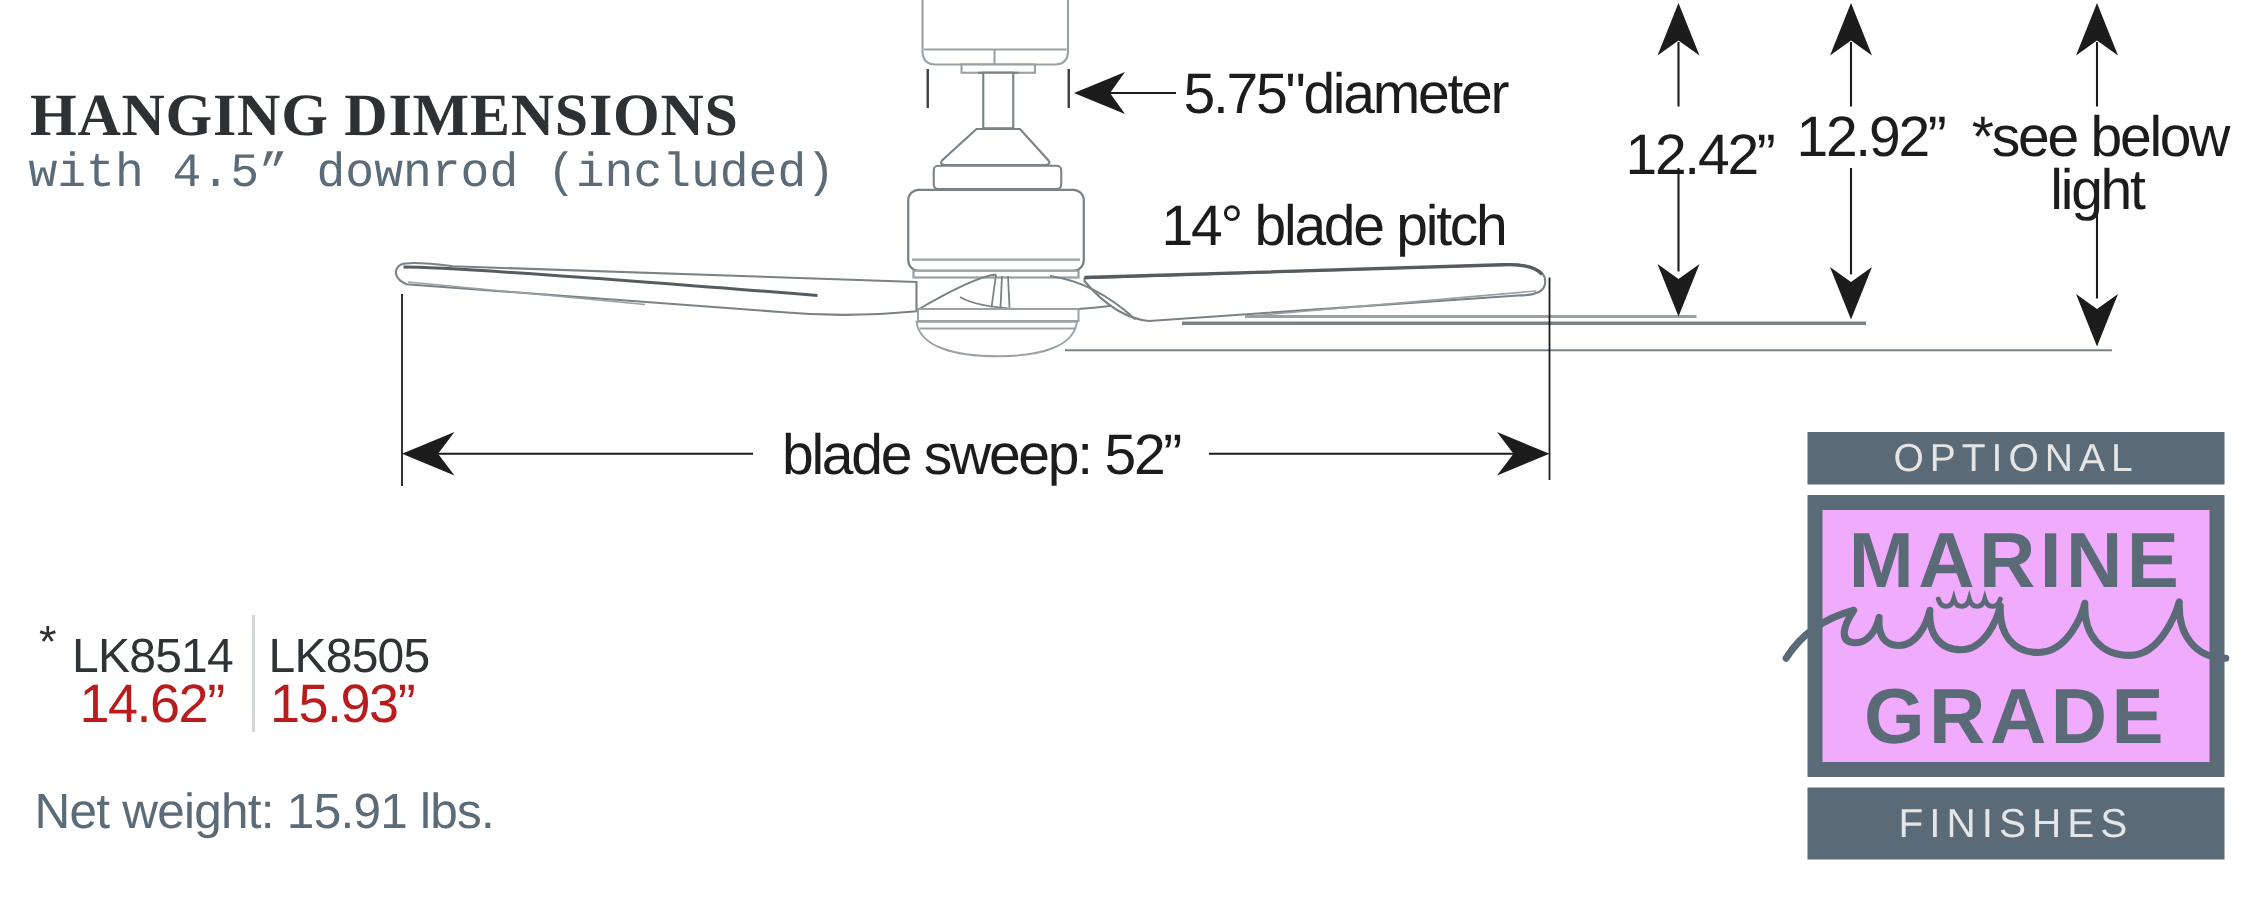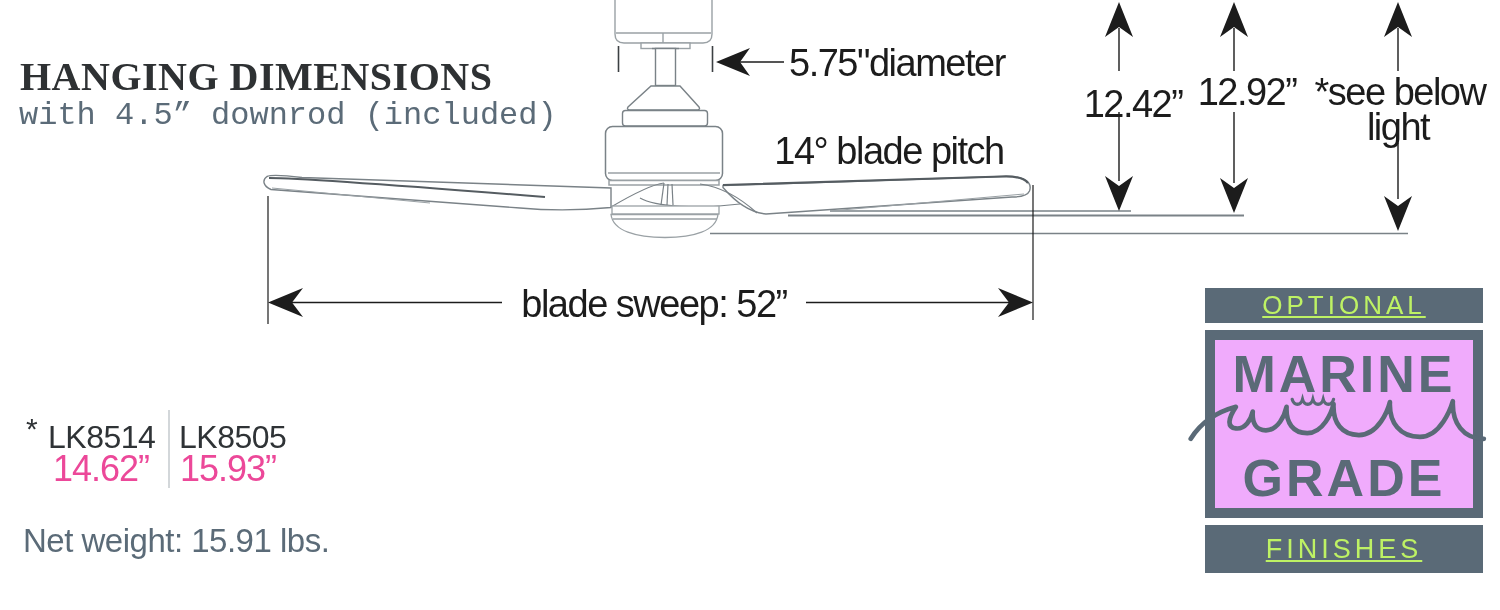--- a/index.html
+++ b/index.html
@@ -4,28 +4,28 @@
 <style>
   html,body{margin:0;padding:0;background:#fff;}
   body{width:1500px;height:610px;position:relative;overflow:hidden;
        font-family:"Liberation Sans", sans-serif;}
   .abs{position:absolute;line-height:1;white-space:nowrap;}
   .title{font-size:40px;font-weight:700;letter-spacing:.5px;color:#2e3133;}
   .subtitle{font-size:32px;font-weight:400;color:#5b6b78;font-family:Liberation Mono, monospace;}
   .dim{font-size:38px;letter-spacing:-1.5px;color:#1c1c1c;}
   .ctr{transform:translateX(-50%);}
   .sku{font-size:32px;letter-spacing:-.5px;color:#2f3336;}
-  .hgt{font-size:36px;letter-spacing:-1px;color:#ec4899;}
+  .hgt{font-size:36px;letter-spacing:-1px;color:#b91c1c;}
   .marker{font-size:30px;color:#2f3336;}
   .net{font-size:33px;letter-spacing:-.5px;color:#5b6b78;}
   .divider{position:absolute;width:2px;background:#d3d7da;}
   
   .badge{position:absolute;left:1205px;top:288px;width:278px;}
-  .badge .bar{background:#5a6a77;color:#bef264;text-align:right;
-              display:flex;align-items:center;justify-content:center;text-decoration:underline;}
+  .badge .bar{background:#5a6a77;color:#e5e5e5;text-align:right;
+              display:flex;align-items:center;justify-content:center;}
   .badge .bar.top{height:35px;font-size:26px;letter-spacing:4px;}
   .badge .bar.bottom{height:48px;font-size:27px;letter-spacing:4px;margin-top:7px;}
   .badge .frame{position:relative;margin-top:7px;height:188px;background:#5a6a77;}
   .badge .inner{position:absolute;left:10px;top:10px;right:10px;bottom:10px;
                 background:#f0abfc;overflow:visible;}
   .badge .word{position:absolute;width:100%;text-align:center;
                font-size:52px;font-weight:700;letter-spacing:3px;color:#5a6a77;}
   .badge .word.m{top:4px;}
   .badge .word.g{top:108px;}
   .badge .waves{position:absolute;left:-28px;top:50px;width:310px;height:60px;}

